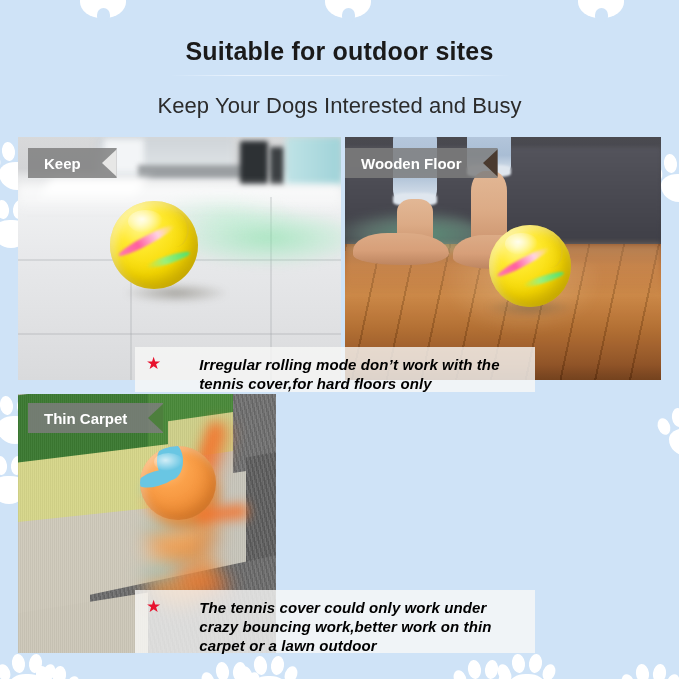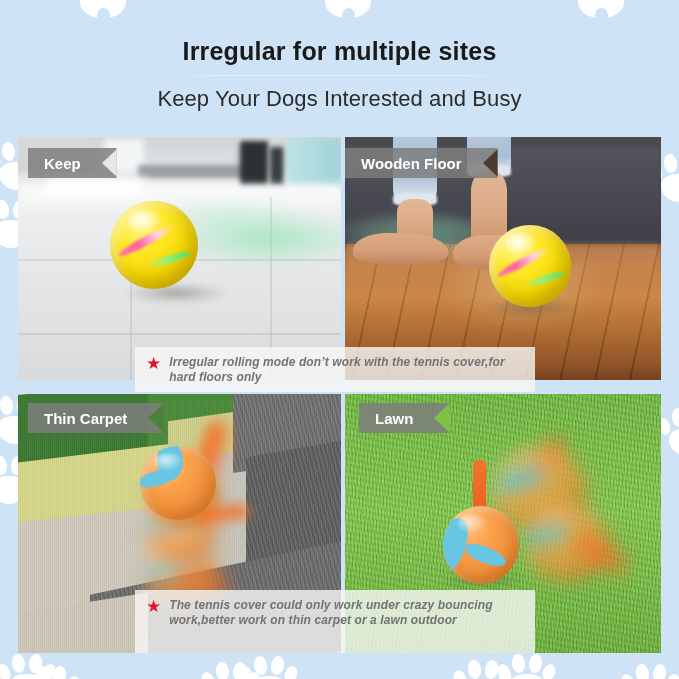--- a/index.html
+++ b/index.html
@@ -52,30 +52,30 @@
   .header { position: absolute; left: 0; top: 0; width: 679px; text-align: center; }
   .title {
     font-size: 25px; font-weight: bold; color: #1a1a1a;
     letter-spacing: 0.2px; margin-top: 37px;
   }
   .title-rule {
     width: 340px; height: 1px; margin: 9px auto 0;
     background: linear-gradient(to right, rgba(255,255,255,0), #eaf3fd 20%, #eaf3fd 80%, rgba(255,255,255,0));
   }
   .subtitle {
-    font-size: 22px; color: #2b2b2b; margin-top: 10px; letter-spacing: 0.1px;
+    font-size: 22px; color: #2b2b2b; margin-top: 17px; letter-spacing: 0.1px;
   }
 
   
   .photo {
     position: absolute; overflow: hidden;
   }
   .panel-tl { left: 18px;  top: 137px; width: 323px; height: 243px; }
   .panel-tr { left: 345px; top: 137px; width: 316px; height: 243px; }
-  .panel-bl { left: 18px;  top: 394px; width: 323px; height: 259px; }
+  .panel-bl { left: 18px;  top: 394px; width: 258px; height: 259px; }
   .panel-br { left: 345px; top: 394px; width: 316px; height: 259px; }
 
   .layer { position: absolute; inset: 0; }
 
   
   .tiles-bg {
     background:
       linear-gradient(to bottom,
         #d8d9da 0%, #d3d4d6 13%, #e8e9ea 17%,
         #f0f1f2 26%, #e9eaec 45%, #e2e3e5 70%, #d9dadc 100%);
@@ -301,22 +301,22 @@
     position: absolute;
     background: rgba(248,248,246,.80);
     display: flex; align-items: flex-start;
     padding: 8px 10px 9px 11px;
   }
   .caption .star {
     color: #e8112d; font-size: 17px; line-height: 1.05;
     margin-right: 8px; flex: none;
   }
   .caption .ctext {
-    font-size: 12px; font-style: italic; font-weight: bold;
-    color: #737373; line-height: 1.28; letter-spacing: .1px;
+    font-size: 15px; font-style: italic; font-weight: bold;
+    color: #000000; line-height: 1.28; letter-spacing: .1px; margin-left: 30px;
   }
 </style>
 </head>
 <body>
 
 <div id="page">
 
   <div>
 
     <div class="paw paw-top" style="left:80px;top:0;width:46px;height:20px;">
@@ -411,21 +411,21 @@
     </div>
     <div class="paw paw-full" style="left:620px;top:660px;">
       <div class="toe t1"></div>
         <div class="toe t2"></div>
         <div class="toe t3"></div>
         <div class="toe t4"></div>
     </div>
   </div>
 
   <div class="header">
-    <div class="title">Irregular for multiple sites</div>
+    <div class="title">Suitable for outdoor sites</div>
     <div class="title-rule"></div>
     <div class="subtitle">Keep Your Dogs Interested and Busy</div>
   </div>
 
   <div class="photo panel-tl">
     <div class="layer tiles-bg"></div>
     <div class="tiles-window"></div>
     <div class="tiles-window2"></div>
     <div class="tiles-counter"></div>
     <div class="tiles-dark"></div>
@@ -532,48 +532,20 @@
     </div>
 
     <div class="badge-wrap" style="left:10px;top:9px;">
       <div class="badge-shape">
         <span>Thin Carpet</span>
         <span class="badge-notch-cut" style="border-right-color:#4d7f3d;"></span>
       </div>
     </div>
   </div>
 
-  <div class="photo panel-br">
-    <div class="layer lawn-bg"></div>
-    <div class="lawn-blades"></div>
-
-    <div class="orange-tail blurred2" style="left:188px;top:40px;width:20px;height:62px;transform:rotate(38deg);"></div>
-    <div class="ball-orange blurred2" style="left:146px;top:54px;width:96px;height:86px;">
-      <div class="swirl" style="left:4%;top:24%;width:54%;height:24%;transform:rotate(-18deg);"></div>
-    </div>
-    <div class="ball-orange blurred2" style="left:180px;top:112px;width:86px;height:76px;">
-      <div class="swirl" style="left:-4%;top:26%;width:56%;height:22%;transform:rotate(-14deg);"></div>
-    </div>
-    <div class="orange-tail blurred2" style="left:226px;top:150px;width:58px;height:20px;transform:rotate(28deg);"></div>
-
-    <div class="orange-tail" style="left:128px;top:66px;width:13px;height:56px;background:linear-gradient(to bottom,#f4732b,#e8621f);"></div>
-    <div class="ball-shadow" style="left:96px;top:178px;width:86px;height:16px;"></div>
-    <div class="ball-orange" style="left:98px;top:112px;width:76px;height:78px;">
-      <div class="swirl" style="left:-10%;top:14%;width:40%;height:74%;border-radius:60% 40% 55% 45%;transform:rotate(16deg);"></div>
-      <div class="swirl" style="left:28%;top:52%;width:56%;height:20%;transform:rotate(22deg);"></div>
-      <div class="gloss" style="position:absolute;left:20%;top:10%;width:38%;height:24%;background:radial-gradient(ellipse at 40% 40%, rgba(255,255,255,.62), rgba(255,255,255,0) 70%);border-radius:50%;"></div>
-    </div>
-
-    <div class="badge-wrap" style="left:14px;top:9px;">
-      <div class="badge-shape">
-        <span>Lawn</span>
-        <span class="badge-notch-cut" style="border-right-color:#7cc247;"></span>
-      </div>
-    </div>
-  </div>
 
   <div class="caption" style="left:135px;top:347px;width:400px;height:45px;">
     <span class="star">★</span>
     <span class="ctext">Irregular rolling mode don’t work with the tennis cover,for hard floors only</span>
   </div>
 
   <div class="caption" style="left:135px;top:590px;width:400px;height:63px;">
     <span class="star">★</span>
     <span class="ctext">The tennis cover could only work under crazy bouncing work,better work on thin carpet or a lawn outdoor</span>
   </div>

